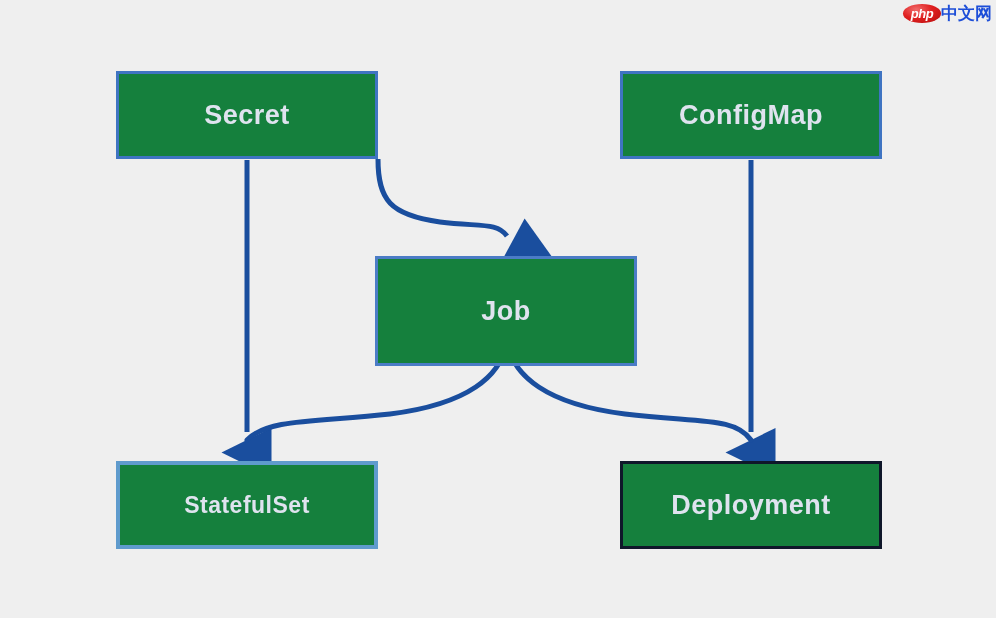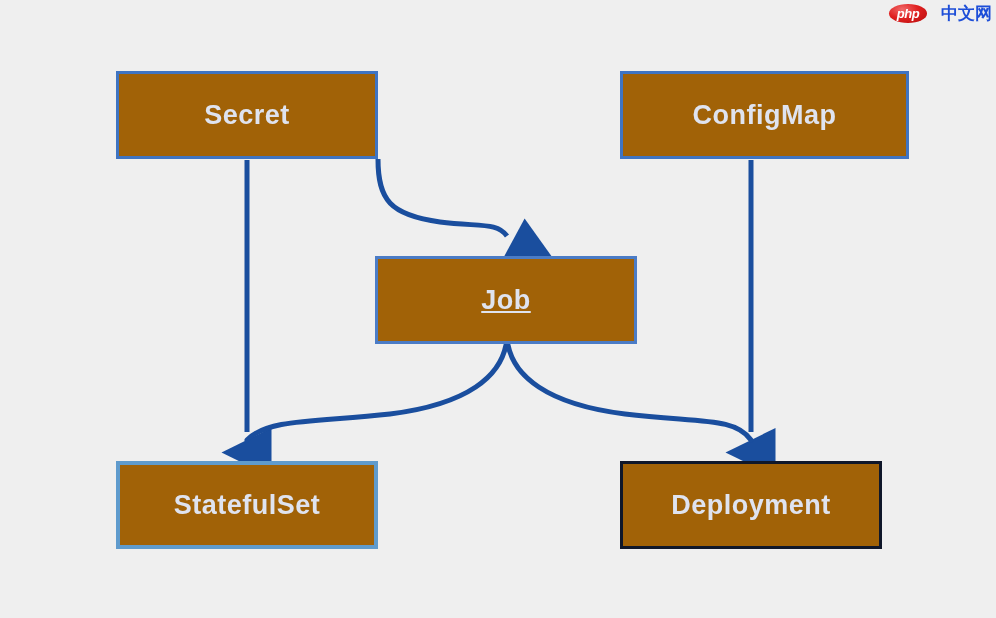--- a/index.html
+++ b/index.html
@@ -22,68 +22,67 @@
   #edges {
     position: absolute;
     left: 0;
     top: 0;
     width: 996px;
     height: 618px;
   }
   .node {
     position: absolute;
     box-sizing: border-box;
-    background: #a16207;
+    background: #15803d;
     display: flex;
     align-items: center;
     justify-content: center;
     color: #dfe3ef;
     font-weight: bold;
     letter-spacing: 0.5px;
     z-index: 3;
   }
   .node-label {
     display: block;
     line-height: 1;
     white-space: nowrap;
   }
   #node-secret {
     left: 116px; top: 71px; width: 262px; height: 88px;
     border: 3px solid #3f74c2;
     font-size: 27px;
   }
   #node-configmap {
-    left: 620px; top: 71px; width: 289px; height: 88px;
+    left: 620px; top: 71px; width: 262px; height: 88px;
     border: 3px solid #3f74c2;
     font-size: 27px;
   }
   #node-job {
-    left: 375px; top: 256px; width: 262px; height: 88px;
+    left: 375px; top: 256px; width: 262px; height: 110px;
     border: 3px solid #4b7cc6;
     font-size: 27px;
-    text-decoration: underline;
   }
   #node-statefulset {
     left: 116px; top: 461px; width: 262px; height: 88px;
     border: 4px solid #5f9bcd;
-    font-size: 27px;
+    font-size: 23px;
   }
   #node-deployment {
     left: 620px; top: 461px; width: 262px; height: 88px;
     border: 3px solid #0f172a;
     font-size: 27px;
   }
   #watermark {
     position: absolute;
     right: 4px;
     top: 2px;
     height: 22px;
     display: flex;
     align-items: center;
-    gap: 14px;
+    gap: 0;
     z-index: 9;
   }
   #wm-logo {
     width: 38px;
     height: 19px;
     border-radius: 50%;
     background: radial-gradient(ellipse at 35% 28%, #f06a6a 0%, #e02020 45%, #b50d0d 100%);
     color: #ffffff;
     font-size: 13px;
     font-style: italic;

